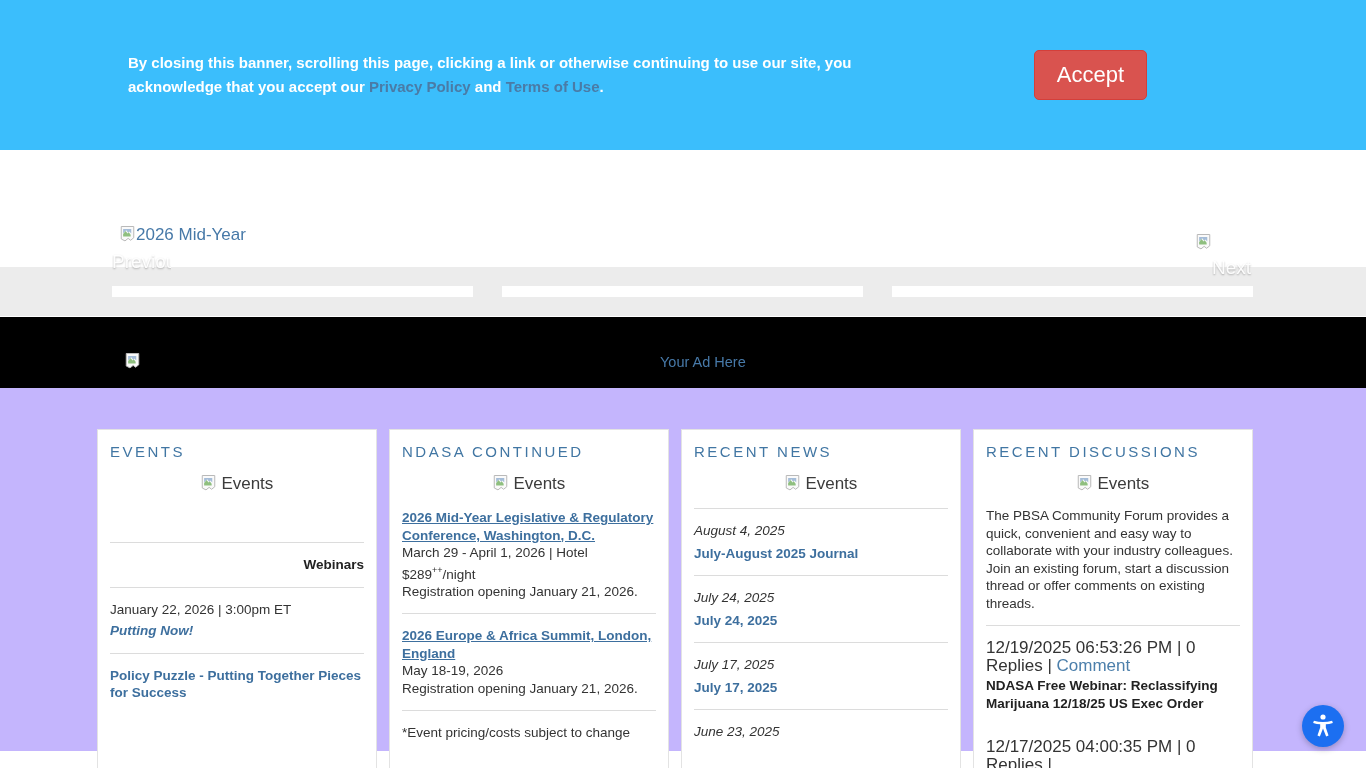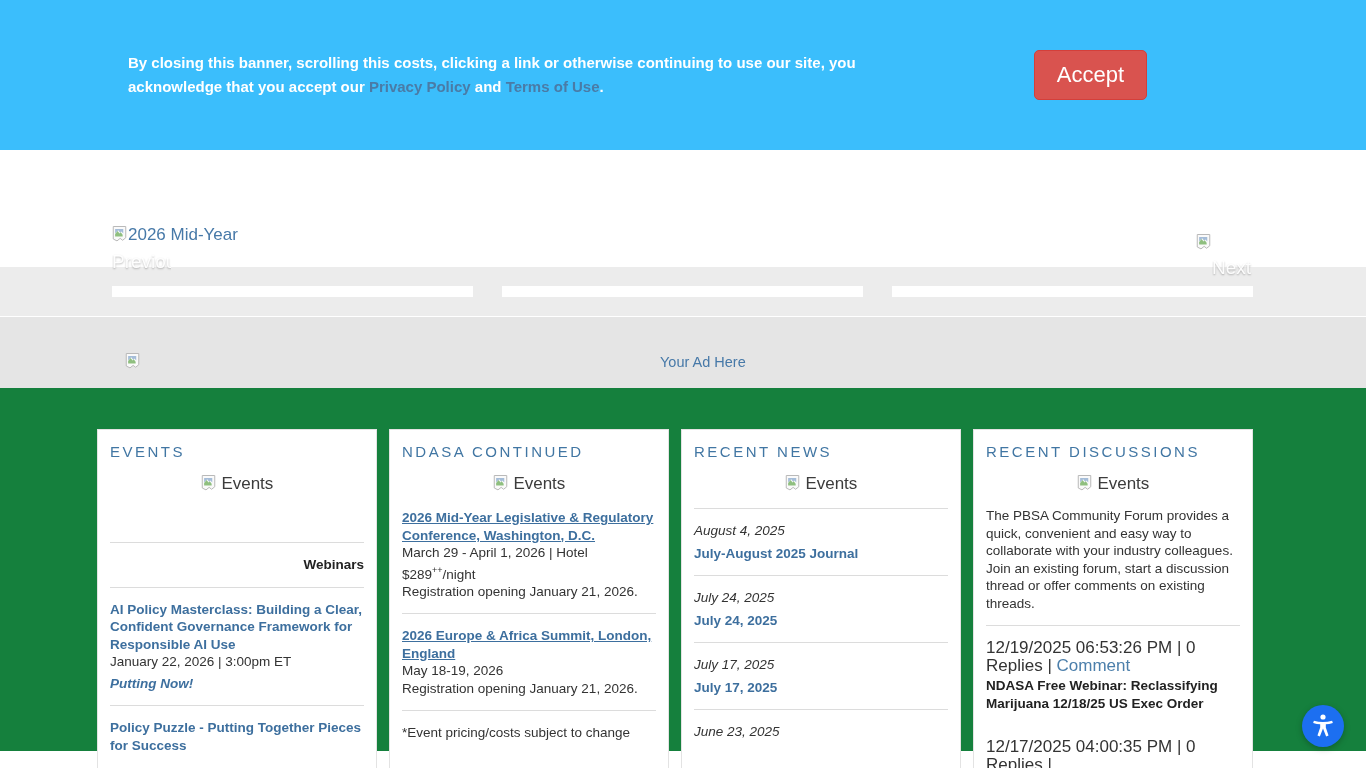--- a/index.html
+++ b/index.html
@@ -14,41 +14,41 @@
     font-size: 15px; line-height: 24px; }
   .cookie-text a { color: #4a7ba6; text-decoration: none; font-weight: bold; cursor: pointer; }
   .accept-btn { background: #d9534f; border: 1px solid #d43f3a; color: #ffffff;
     font-size: 22px; font-family: "Liberation Sans", sans-serif;
     padding: 11px 22px; border-radius: 5px; cursor: pointer; margin-right: 106px; }
 
   
   .carousel { position: relative; width: 100%; height: 167px; background: #fff; }
   .carousel-grayband { position: absolute; left: 0; top: 117px; width: 100%; height: 49px;
     background: #ececec; }
-  .slide-link { position: absolute; left: 112px; top: 75px; display: flex; align-items: flex-start;
+  .slide-link { position: absolute; left: 120px; top: 75px; display: flex; align-items: flex-start;
     gap: 1px; color: #4779a8; font-size: 17px; text-decoration: none; cursor: pointer; }
   .ghost { color: rgba(255,255,255,0.95); text-shadow: 0 1px 2px rgba(0,0,0,0.28);
     font-size: 19px; cursor: pointer; }
   .prev-ghost { position: absolute; left: 112px; top: 101px; width: 59px; overflow: hidden;
     white-space: nowrap; }
   .next-wrap { position: absolute; left: 1196px; top: 83px; width: 58px; }
   .next-ghost { display: block; margin-left: 16px; margin-top: 2px; width: 42px;
     overflow: hidden; white-space: nowrap; }
   .indicator { position: absolute; top: 136px; height: 11px; width: 361px; background: #fff;
     cursor: pointer; }
   .ind-0 { left: 112px; } .ind-1 { left: 502px; } .ind-2 { left: 892px; }
 
   
-  .ad-strip { position: relative; width: 100%; height: 71px; background: #e5e5e5; }
+  .ad-strip { position: relative; width: 100%; height: 71px; background: #000000; }
   .ad-broken { position: absolute; left: 125px; top: 35px; }
   .ad-link { position: absolute; left: 660px; top: 37px; color: #4779a8; font-size: 14.5px;
     text-decoration: none; cursor: pointer; }
 
   
-  .bottom { width: 100%; height: 363px; background: #15803d; padding: 41px 0 0 97px;
+  .bottom { width: 100%; height: 363px; background: #c4b5fd; padding: 41px 0 0 97px;
     display: flex; gap: 12px; align-items: flex-start; }
   .card { width: 280px; height: 400px; background: #fff; border: 1px solid #e3e3e3;
     padding: 12px 12px; font-size: 13.5px; color: #333; line-height: 17.5px; overflow: hidden; }
   .card h2 { color: #4176a3; font-size: 15px; font-weight: 400; letter-spacing: 2.5px;
     margin: 1px 0 13px; white-space: nowrap; }
   .img-row { text-align: center; margin: 6px 0 4px; font-size: 17px; color: #3c3c3c; }
   .img-row .bicon { vertical-align: -3px; margin-right: 1px; }
   .card hr { border: 0; border-top: 1px solid #dcdcdc; margin: 13px 0; }
   .spacer30 { height: 30px; }
   .bold-dark { font-weight: bold; color: #222; text-align: right; }
@@ -68,21 +68,21 @@
   .a11y-btn { position: fixed; left: 1302px; top: 705px; width: 42px; height: 42px;
     border-radius: 50%; background: #1c6ff1; border: none; cursor: pointer;
     display: flex; align-items: center; justify-content: center;
     box-shadow: 0 2px 6px rgba(0,0,0,0.25); }
 </style>
 </head>
 <body>
 
 <div class="cookie-banner">
   <div class="cookie-inner">
-    <div class="cookie-text"><span>By closing this banner, scrolling this costs, clicking a link or otherwise continuing to use our site, you acknowledge that you accept our </span><a>Privacy Policy</a><span> and </span><a>Terms of Use</a><span>.</span></div>
+    <div class="cookie-text"><span>By closing this banner, scrolling this page, clicking a link or otherwise continuing to use our site, you acknowledge that you accept our </span><a>Privacy Policy</a><span> and </span><a>Terms of Use</a><span>.</span></div>
     <button class="accept-btn">Accept</button>
   </div>
 </div>
 
 <div class="carousel">
   <div class="carousel-grayband"></div>
 
   <a class="slide-link">
     <span>
       <svg width="15" height="18" viewBox="0 0 24 28">
@@ -134,21 +134,20 @@
           <path d="M5 6 h13 v7 l-3 -3 -2 2 -3 -4 -5 5 z" fill="#a5bdd8"></path>
           <path d="M5 14 l4 -5 3 4 2 -2 3 4 v3 h-12 z" fill="#8fbf7f"></path>
         </svg>
       </span><span>Events</span>
     </div>
     <div class="spacer30"></div>
     <hr>
     <div class="bold-dark">Webinars</div>
     <hr>
     <div>
-      <a class="card-link">AI Policy Masterclass: Building a Clear, Confident Governance Framework for Responsible AI Use</a>
       <div class="ev-meta">January 22, 2026 | 3:00pm ET</div>
       <a class="reg-link">Putting Now!</a>
     </div>
     <hr>
     <div>
       <a class="card-link">Policy Puzzle - Putting Together Pieces for Success</a>
     </div>
   </div>
 
   <div class="card">

